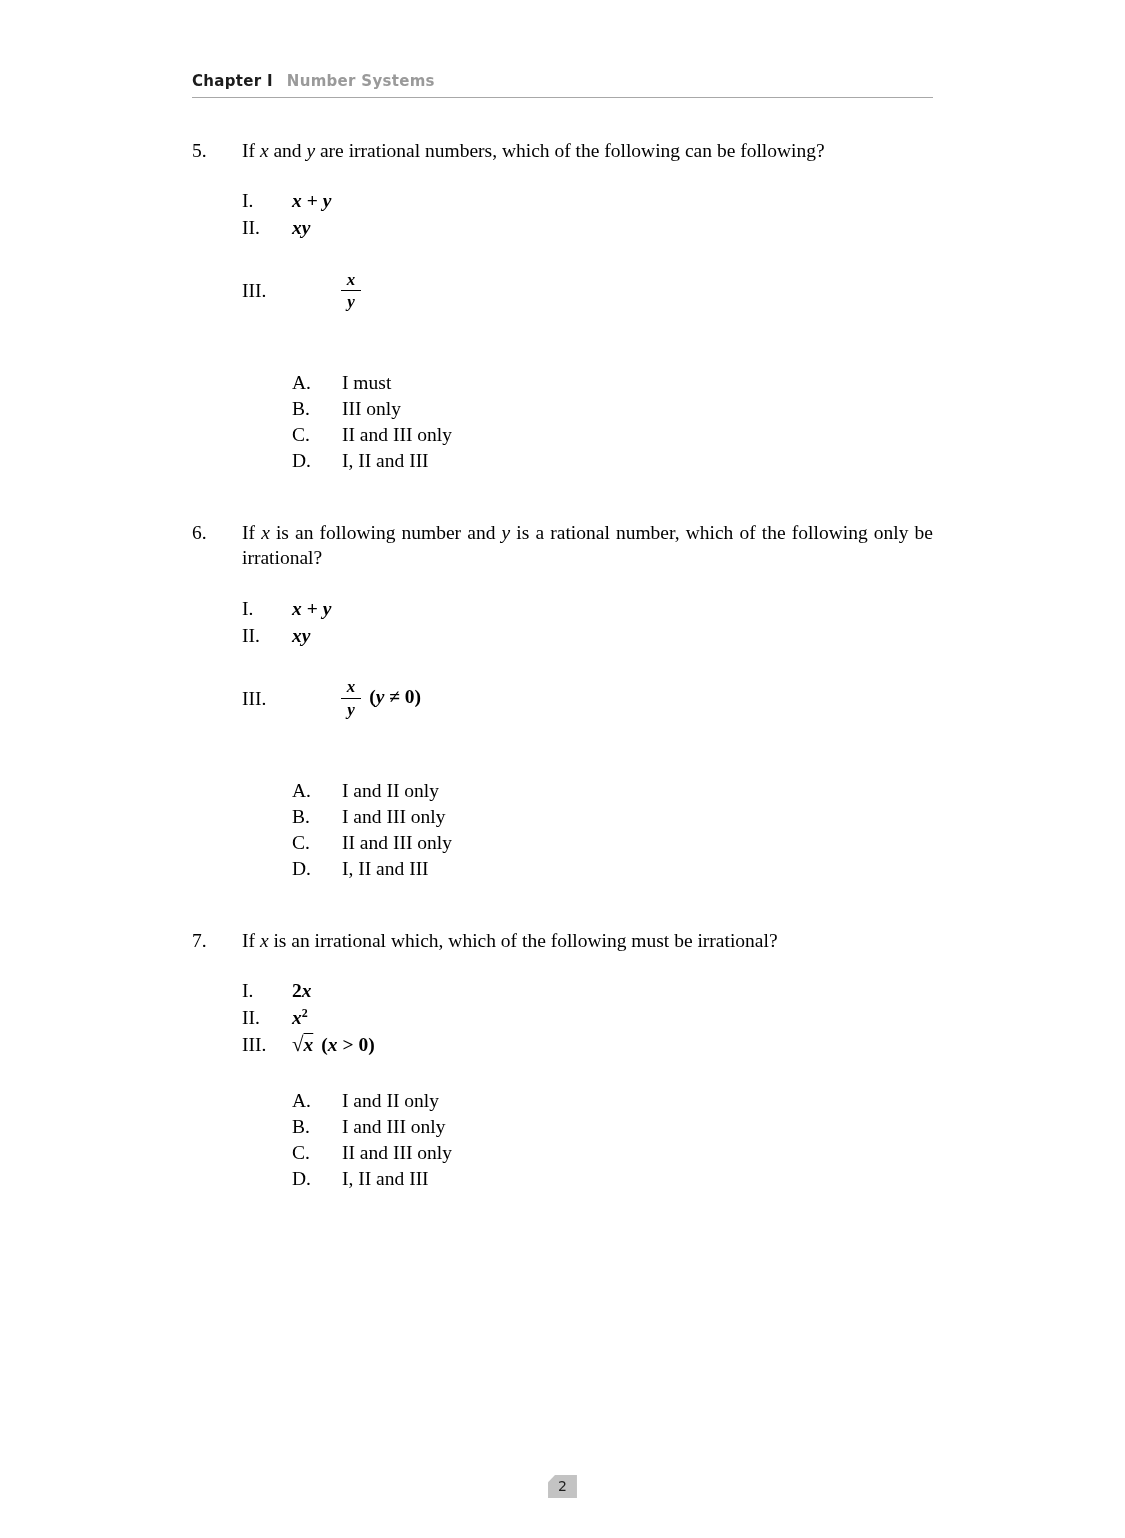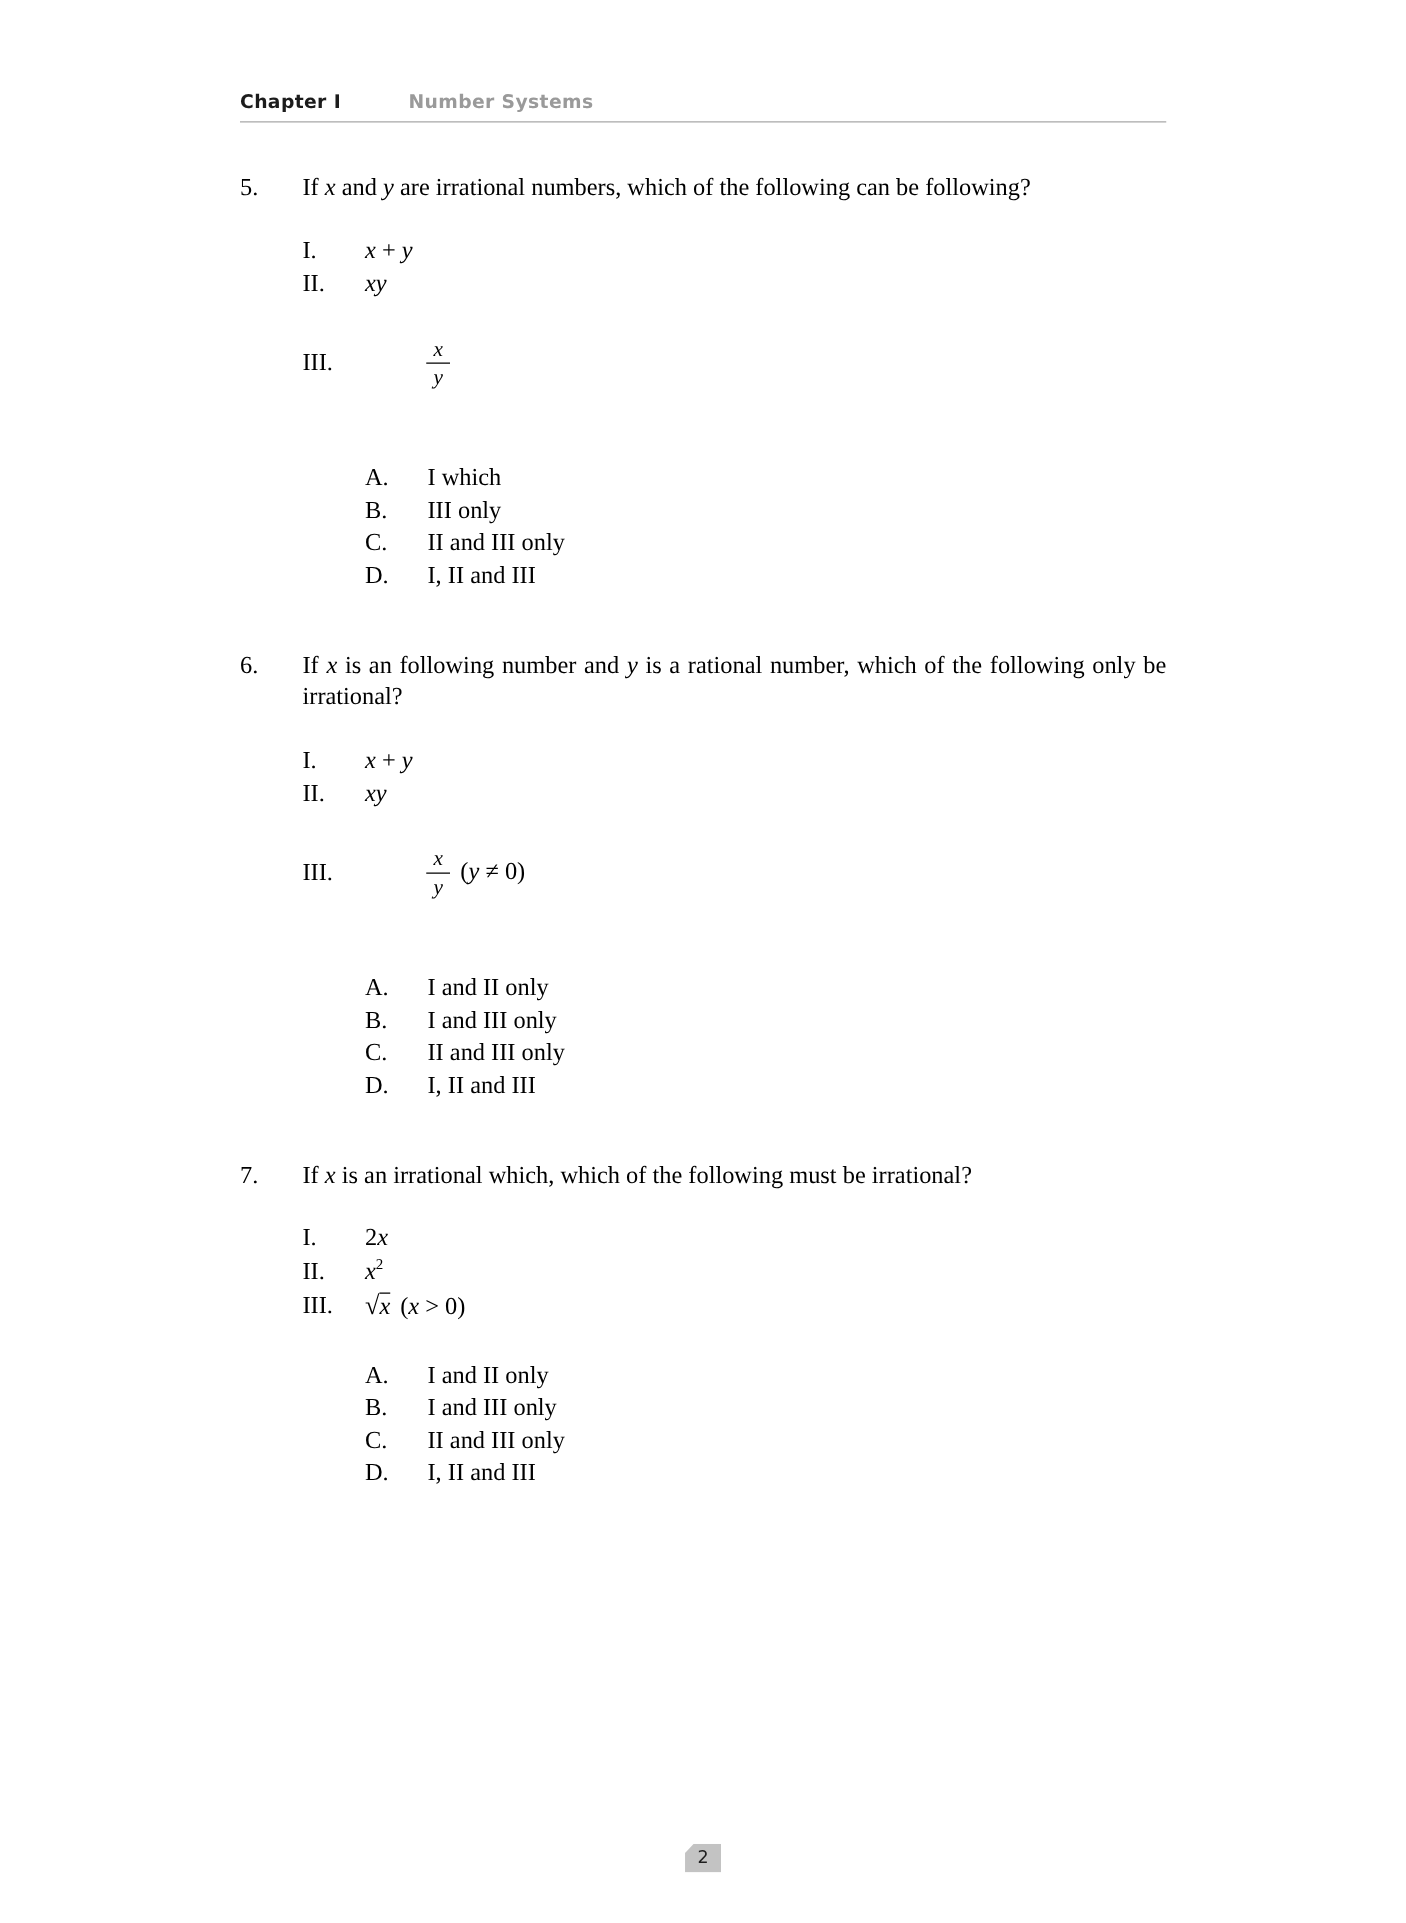--- a/index.html
+++ b/index.html
@@ -21,32 +21,32 @@
     align-items:baseline;
     gap:14px;
     font-family:"DejaVu Sans", sans-serif;
     font-size:15px;
     font-weight:bold;
     border-bottom:1px solid #a8a8a8;
     padding-bottom:7px;
     margin-bottom:40px;
   }
   .header .chapter { color:#1c1c1c; letter-spacing:0.3px; }
-  .header .section { color:#9a9a9a; letter-spacing:0.3px;margin-left:40px; }
+  .header .section { color:#9a9a9a; letter-spacing:0.3px; }
 
   
   .question { margin-bottom:46px; font-size:19.5px; line-height:1.3; }
   .q-row { display:flex; }
   .q-num { width:50px; flex:none; }
   .q-stem { flex:1; text-align:justify; }
 
   .items { margin:24px 0 0 50px; }
   .item-row { display:flex; align-items:center; min-height:27px; }
   .item-label { width:50px; flex:none; }
-  .item-math { white-space:pre; }
+  .item-math { white-space:pre;font-weight:bold; }
 
   .options { margin:30px 0 0 100px; }
   .opt-row { display:flex; min-height:26px; }
   .opt-label { width:50px; flex:none; }
 
   
   .mi { font-style:italic; }
   .frac {
     display:inline-block;
     text-align:center;
@@ -108,21 +108,21 @@
         <div class="item-label">III.</div>
         <div class="item-math">
           <span class="frac"><span class="num mi">x</span><span class="den mi">y</span></span>
         </div>
       </div>
     </div>
 
     <div class="options">
       <div class="opt-row">
         <div class="opt-label">A.</div>
-        <div class="opt-text">I which</div>
+        <div class="opt-text">I must</div>
       </div>
       <div class="opt-row">
         <div class="opt-label">B.</div>
         <div class="opt-text">III only</div>
       </div>
       <div class="opt-row">
         <div class="opt-label">C.</div>
         <div class="opt-text">II and III only</div>
       </div>
       <div class="opt-row">

